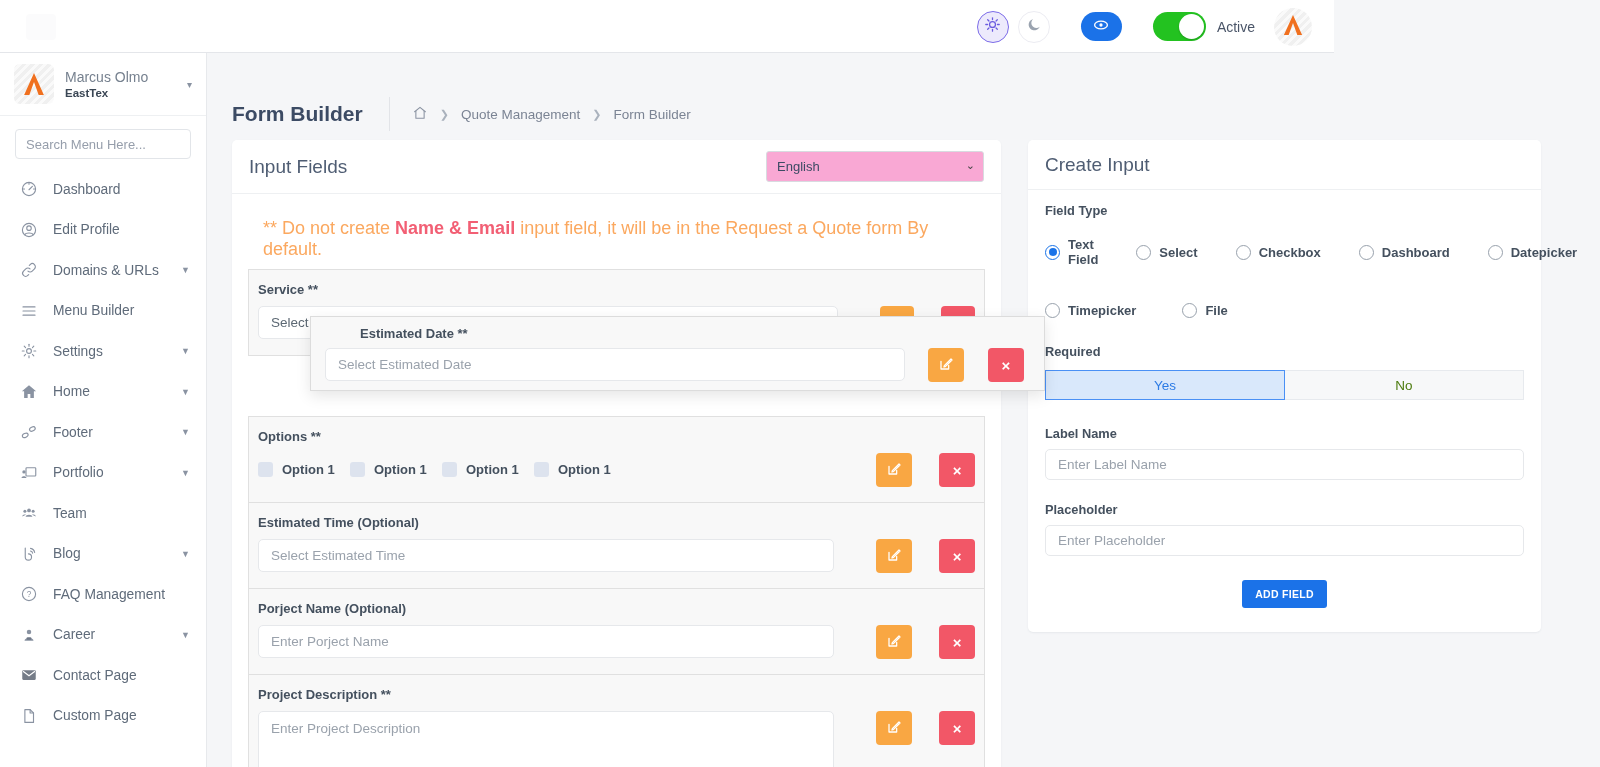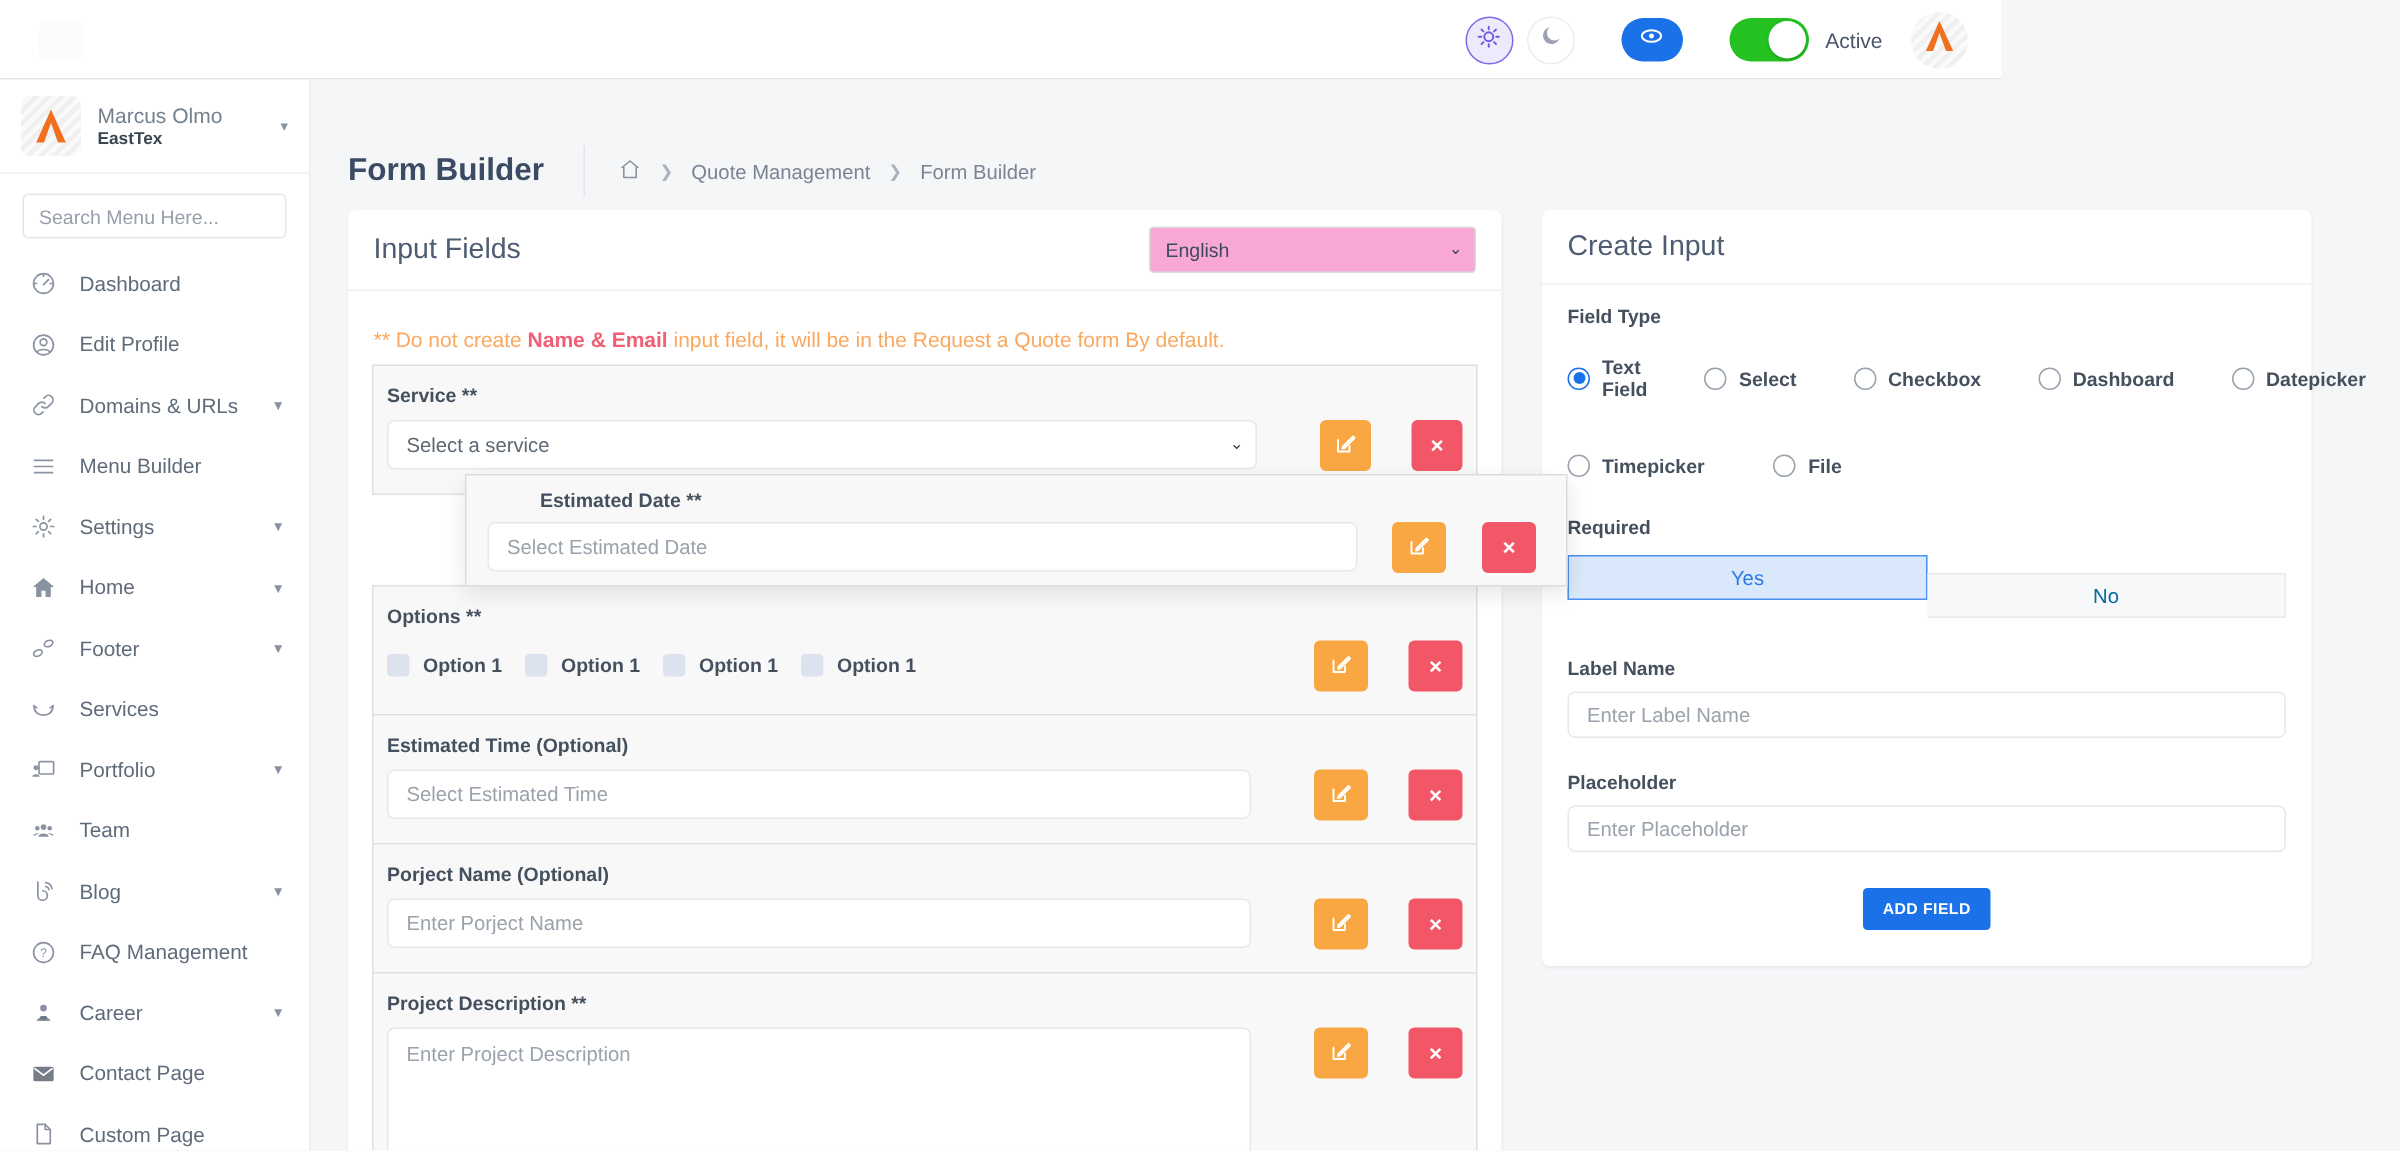--- a/index.html
+++ b/index.html
@@ -50,21 +50,21 @@
   .panel { background:#fff; border-radius:5px; box-shadow:0 1px 2px rgba(60,75,100,.08); }
   .panel-left { width:769px; }
   .panel-right { width:513px; }
   .panel-head { display:flex; align-items:center; justify-content:space-between; padding:0 17px; height:54px; border-bottom:1px solid #eef0f2; }
   .panel-title { font-size:19px; color:#4f5d73; }
   .select-wrap { position:relative; }
   .lang-select { width:218px; height:31px; border:1px solid #d8dbe0; border-radius:3px; background:#f9a8d4; font-size:13px; color:#3c4b64; padding:0 24px 0 10px; appearance:none; -webkit-appearance:none; outline:none; font-family:inherit; cursor:pointer; }
   .select-caret { position:absolute; right:9px; top:50%; transform:translateY(-58%); color:#444; font-size:11px; pointer-events:none; }
 
   .panel-body { padding:24px 16px 20px; }
-  .warning { font-size:14px; color:#fba85f; margin:0 1px 10px; }
+  .warning { font-size:18px; color:#fba85f; margin:0 15px 10px; }
   .warning b { color:#f25f74; }
 
   .field-card { background:#f8f8f8; border:1px solid #e0e0e0; padding:12px 9px 15px; }
   .field-card + .field-card, .stack .field-card { margin-top:-1px; }
   .field-label { font-size:13px; font-weight:bold; color:#44505e; margin-bottom:9px; }
   .control-row { display:flex; align-items:flex-start; }
   .ctl { width:580px; height:33px; border:1px solid #e6e8eb; border-radius:5px; background:#fff; font-size:13.5px; color:#5c6873; padding:0 12px; outline:none; font-family:inherit; }
   .ctl::placeholder { color:#9aa2ac; }
   select.ctl { appearance:none; -webkit-appearance:none; color:#5c6873; cursor:pointer; }
   textarea.ctl { height:100px; padding-top:9px; resize:vertical; }
@@ -90,21 +90,21 @@
   .group-label { font-size:12.8px; font-weight:bold; color:#44505e; }
   .radio-row { display:flex; margin-top:19px; }
   .radio-item { display:flex; align-items:center; cursor:pointer; }
   .radio-dot { width:15px; height:15px; border-radius:50%; border:1.5px solid #98a1ac; background:#fff; position:relative; flex:none; }
   .radio-dot.checked { border-color:#1a73e8; }
   .radio-dot.checked::after { content:""; position:absolute; left:2.5px; top:2.5px; width:8px; height:8px; border-radius:50%; background:#1a73e8; }
   .radio-label { font-size:13px; font-weight:bold; color:#44505e; margin-left:8px; }
   .req-toggle { display:flex; margin-top:11px; }
   .req-opt { flex:1; height:30px; display:flex; align-items:center; justify-content:center; font-size:13.5px; cursor:pointer; }
   .req-yes { background:#d9e8fb; border:1px solid #4a90f5; color:#2c7be5; }
-  .req-no { background:#f7f8f9; border:1px solid #e7eaee; border-left:none; color:#0369a1;margin-top:12px; }
+  .req-no { background:#f7f8f9; border:1px solid #e7eaee; border-left:none; color:#4d7c0f; }
   .cip-input { width:100%; height:31px; border:1px solid #e6e8eb; border-radius:5px; font-size:13.5px; color:#5c6873; padding:0 12px; outline:none; font-family:inherit; background:#fff; }
   .cip-input::placeholder { color:#9aa2ac; }
   .mt22 { margin-top:22px; } .mt26 { margin-top:26px; } .mt8 { margin-top:8px; }
   .add-field-wrap { display:flex; justify-content:center; margin-top:24px; }
   .add-field-btn { background:#1b72e8; color:#fff; border:none; border-radius:3px; font-size:10.5px; font-weight:bold; letter-spacing:.3px; padding:8px 13px; cursor:pointer; font-family:inherit; }
 </style>
 </head>
 <body>
 
 <div class="navbar">
@@ -242,28 +242,20 @@
       <div class="menu-item">
         <span class="mi-icon">
           <svg width="18" height="18" viewBox="0 0 24 24" fill="none" stroke="#8a93a2" stroke-width="1.5" stroke-linecap="round" stroke-linejoin="round">
             <ellipse cx="7" cy="16.5" rx="4" ry="2.6" transform="rotate(-25 7 16.5)"></ellipse>
             <ellipse cx="16.5" cy="8" rx="4" ry="2.6" transform="rotate(-25 16.5 8)"></ellipse>
           </svg>
         </span>
     <span class="mi-label">Footer</span>
     <span class="mi-caret">▼</span>
       </div>
-      <div class="menu-item">
-        <span class="mi-icon">
-          <svg width="18" height="18" viewBox="0 0 24 24" fill="none" stroke="#8a93a2" stroke-width="1.5" stroke-linecap="round" stroke-linejoin="round">
-            <path d="M3.5 8.5 c0 5.5 3.5 8.5 8 8.5 M3.5 8.5 l2.5 2 M20.5 8.5 c0 5.5 -3.5 8.5 -8 8.5 M20.5 8.5 l-2.5 2"></path>
-          </svg>
-        </span>
-    <span class="mi-label">Services</span>
-    </div>
       <div class="menu-item">
         <span class="mi-icon">
           <svg width="18" height="18" viewBox="0 0 24 24" fill="none" stroke="#8a93a2" stroke-width="1.5" stroke-linecap="round" stroke-linejoin="round">
             <rect x="8" y="5" width="13" height="11" rx="1"></rect>
             <circle cx="5.3" cy="10.5" r="2.2" fill="#8a93a2" stroke="none"></circle>
             <path d="M2 18.5 c0-3 6.6-3 6.6 0 z" fill="#8a93a2" stroke="none"></path>
           </svg>
         </span>
     <span class="mi-label">Portfolio</span>
     <span class="mi-caret">▼</span>

